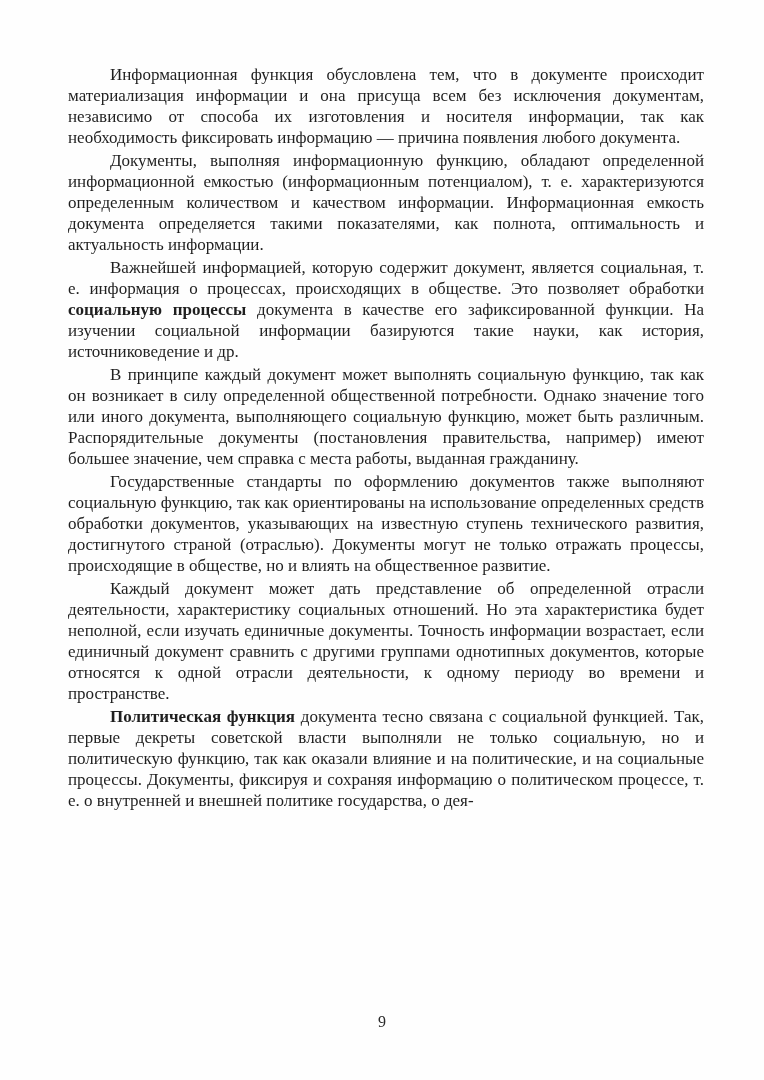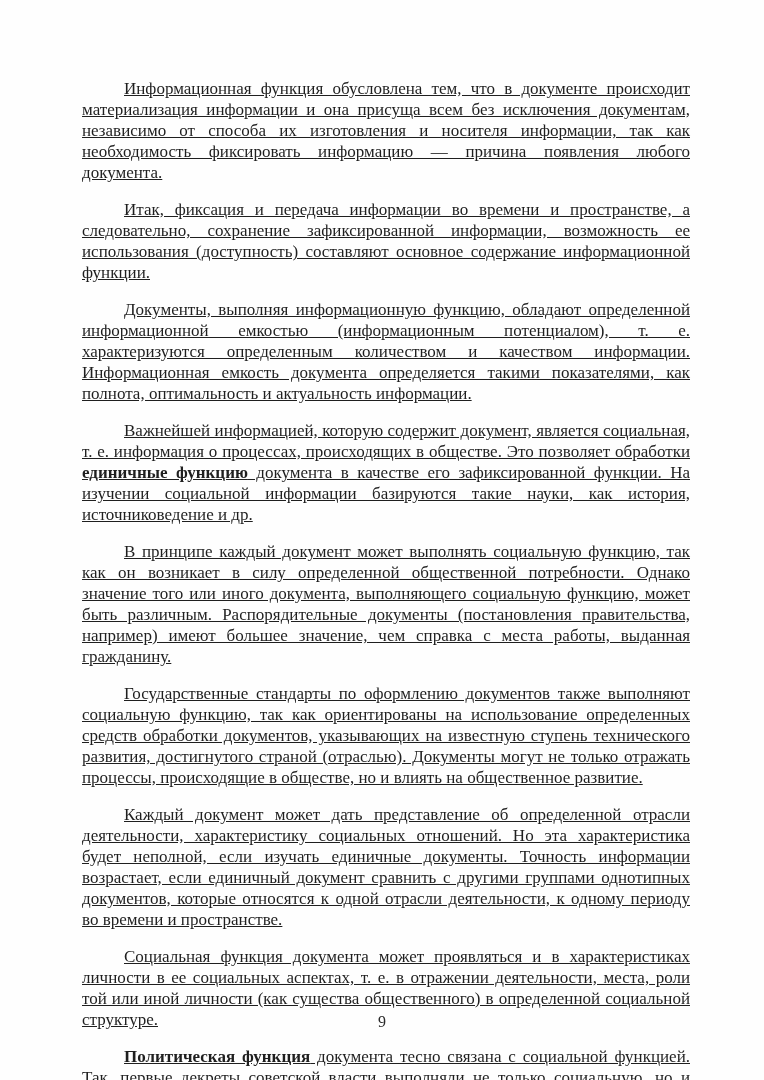--- a/index.html
+++ b/index.html
@@ -20,24 +20,23 @@
     position: absolute;
     left: 66px;
     top: 62px;
     width: 640px;
     font-size: 17px;
     line-height: 21px;
     text-align: justify;
     text-rendering: optimizeLegibility;
   }
   .text-block p {
-    margin: 16px;
+    margin: 2px;
     padding: 0;
     text-indent: 42px;
-    text-decoration: underline;
   }
   .text-block .bold {
     font-weight: bold;
   }
   .page-number {
     position: absolute;
     left: 0;
     top: 1012px;
     width: 764px;
     text-align: center;
@@ -45,23 +44,21 @@
     line-height: 20px;
     color: #2a2a2a;
   }
 </style>
 </head>
 <body>
 
 <div class="page">
   <div class="text-block" id="text-block">
       <p><span class="">Информационная функция обусловлена тем, что в документе происходит материализация информации и она присуща всем без исключения документам, независимо от способа их изготовления и носителя информации, так как необходимость фиксировать информацию — причина появления любого документа.</span></p>
-      <p><span class="">Итак, фиксация и передача информации во времени и пространстве, а следовательно, сохранение зафиксированной информации, возможность ее использования (доступность) составляют основное содержание информационной функции.</span></p>
       <p><span class="">Документы, выполняя информационную функцию, обладают определенной информационной емкостью (информационным потенциалом), т. е. характеризуются определенным количеством и качеством информации. Информационная емкость документа определяется такими показателями, как полнота, оптимальность и актуальность информации.</span></p>
-      <p><span class="">Важнейшей информацией, которую содержит документ, является социальная, т. е. информация о процессах, происходящих в обществе. Это позволяет обработки </span><span class="bold">единичные функцию</span><span class=""> документа в качестве его зафиксированной функции. На изучении социальной информации базируются такие науки, как история, источниковедение и др.</span></p>
+      <p><span class="">Важнейшей информацией, которую содержит документ, является социальная, т. е. информация о процессах, происходящих в обществе. Это позволяет обработки </span><span class="bold">социальную процессы</span><span class=""> документа в качестве его зафиксированной функции. На изучении социальной информации базируются такие науки, как история, источниковедение и др.</span></p>
       <p><span class="">В принципе каждый документ может выполнять социальную функцию, так как он возникает в силу определенной общественной потребности. Однако значение того или иного документа, выполняющего социальную функцию, может быть различным. Распорядительные документы (постановления правительства, например) имеют большее значение, чем справка с места работы, выданная гражданину.</span></p>
       <p><span class="">Государственные стандарты по оформлению документов также выполняют социальную функцию, так как ориентированы на использование определенных средств обработки документов, указывающих на известную ступень технического развития, достигнутого страной (отраслью). Документы могут не только отражать процессы, происходящие в обществе, но и влиять на общественное развитие.</span></p>
       <p><span class="">Каждый документ может дать представление об определенной отрасли деятельности, характеристику социальных отношений. Но эта характеристика будет неполной, если изучать единичные документы. Точность информации возрастает, если единичный документ сравнить с другими группами однотипных документов, которые относятся к одной отрасли деятельности, к одному периоду во времени и пространстве.</span></p>
-      <p><span class="">Социальная функция документа может проявляться и в характеристиках личности в ее социальных аспектах, т. е. в отражении деятельности, места, роли той или иной личности (как существа общественного) в определенной социальной структуре.</span></p>
       <p><span class="bold">Политическая функция</span><span class=""> документа тесно связана с социальной функцией. Так, первые декреты советской власти выполняли не только социальную, но и политическую функцию, так как оказали влияние и на политические, и на социальные процессы. Документы, фиксируя и сохраняя информацию о политическом процессе, т. е. о внутренней и внешней политике государства, о дея-</span></p>
     </div>
   <div class="page-number">9</div>
 </div>
 
 </body></html>

